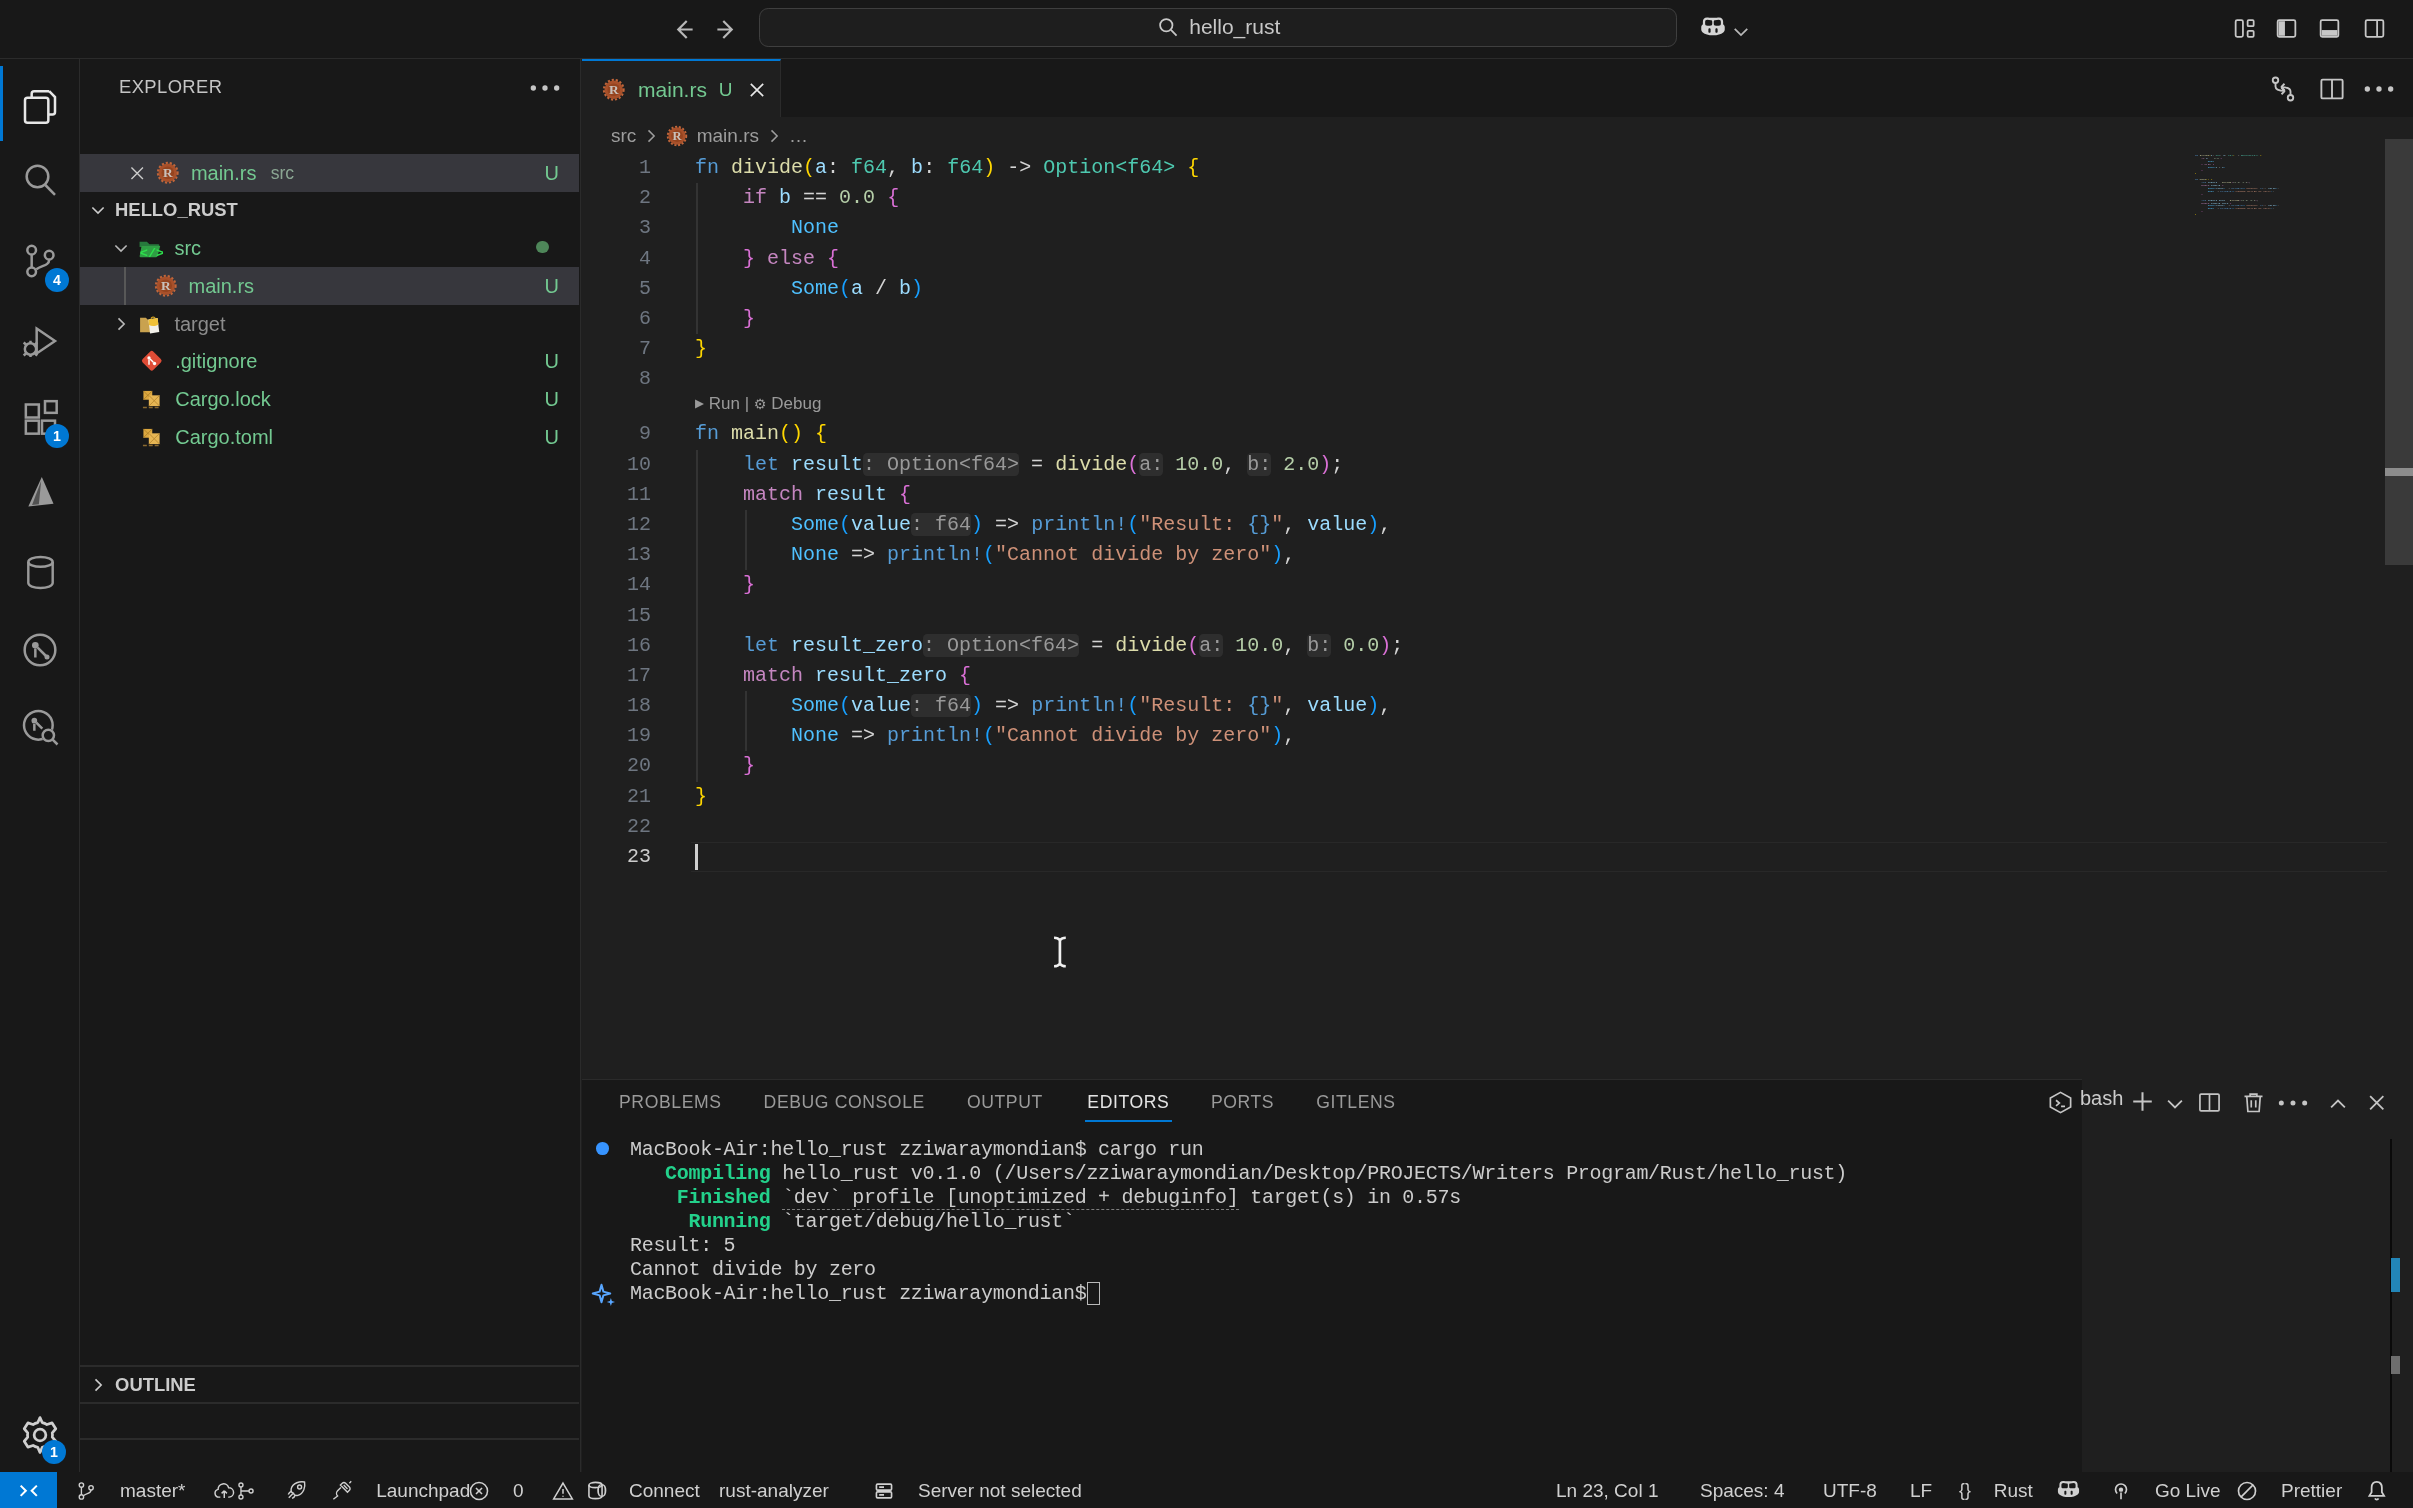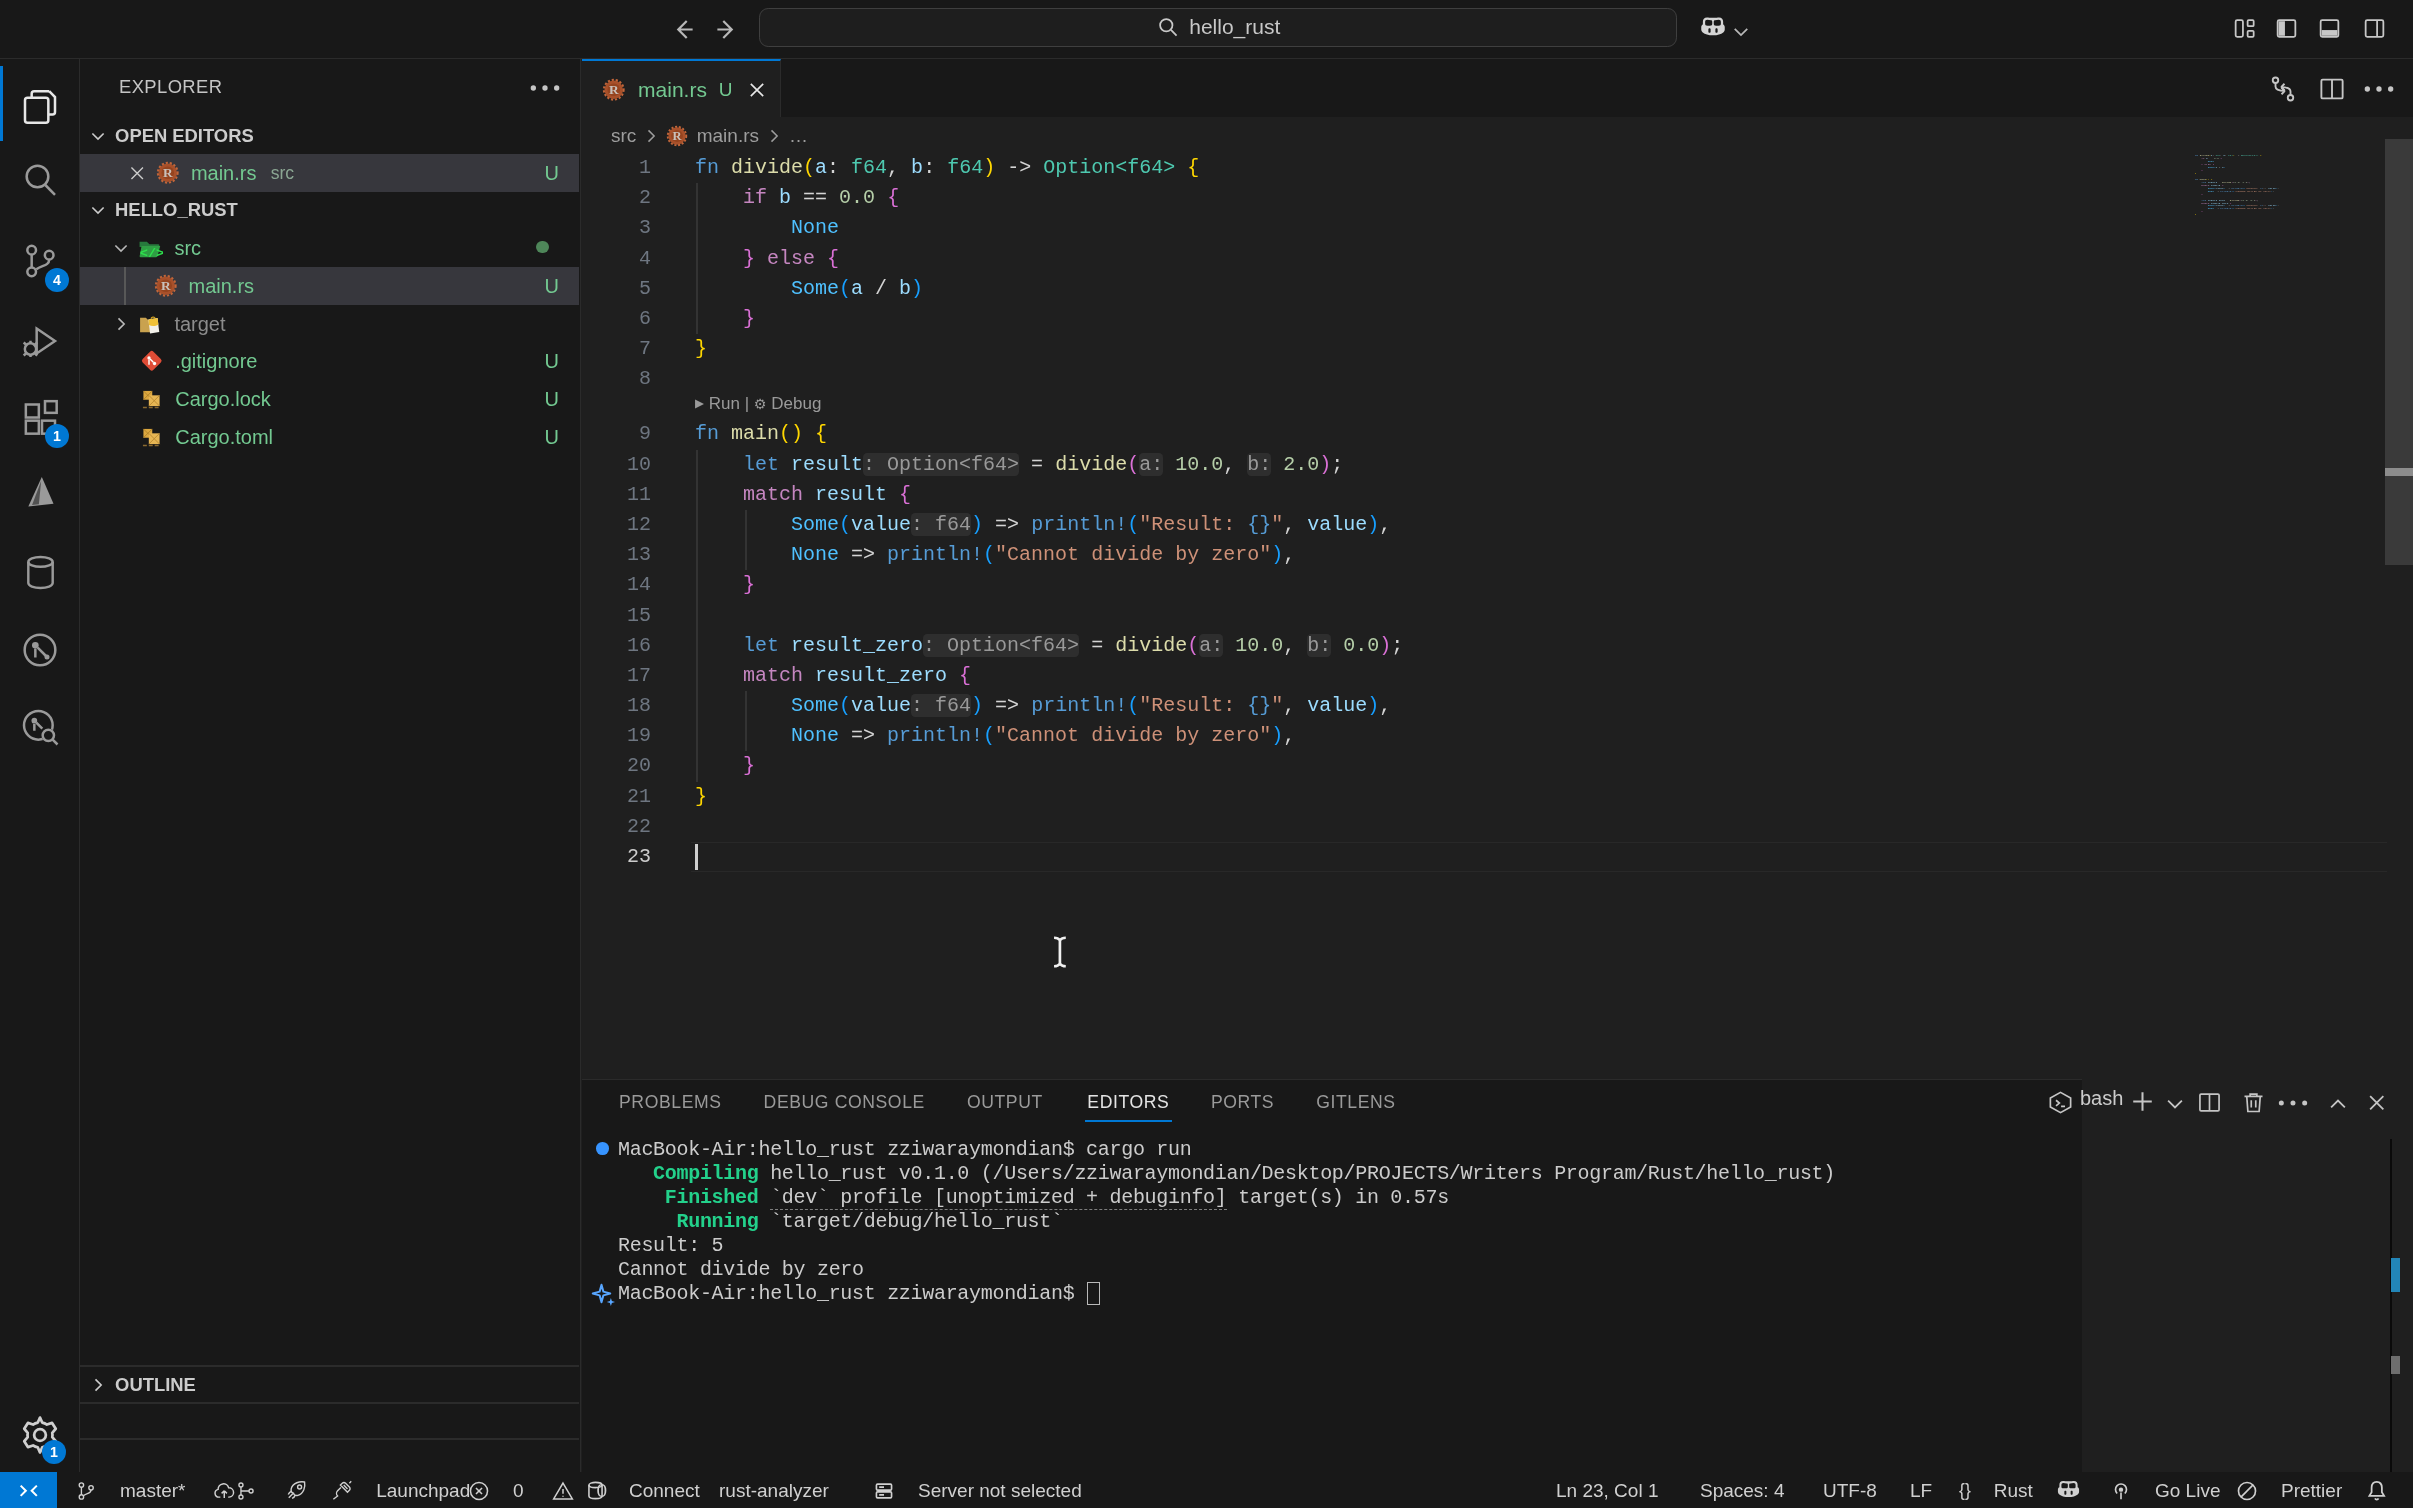--- a/index.html
+++ b/index.html
@@ -31,21 +31,21 @@
   .kw { color:#569CD6; } .ctl { color:#C586C0; } .fnm { color:#DCDCAA; } .ty { color:#4EC9B0; }
   .vr { color:#9CDCFE; } .nm { color:#B5CEA8; } .st { color:#CE9178; } .pu { color:#D4D4D4; }
   .b1 { color:#FFD700; } .b2 { color:#DA70D6; } .b3 { color:#179FFF; } .enu { color:#4FC1FF; }
   .inl { color:#999999; background:#2e2e2e; border-radius:4.2px; }
   .iguide { position:absolute; width:1.7px; background:#333333; }
   #minimap > div { white-space:pre; height:30px; }
   
   #panel { left:582px; top:1037px; width:1500px; height:435px; background:#181818; border-top:1.7px solid #2b2b2b;margin-top:42px; }
   #panel-tabs { position:absolute; left:37px; top:0; height:44px; display:flex; align-items:center; font-size:17.6px; letter-spacing:0.6px; color:#9a9a9a; }
   #panel-tabs span { margin-right:42px; }
-  .term { position:absolute; left:36px; top:58px; font:20px "Liberation Mono", monospace; line-height:24px; letter-spacing:-0.3px; white-space:pre; color:#cccccc; }
+  .term { position:absolute; left:48px; top:58px; font:20px "Liberation Mono", monospace; line-height:24px; letter-spacing:-0.3px; white-space:pre; color:#cccccc; }
   .tgrn { color:#23d18b; font-weight:bold; }
   
   #statusbar { left:0; top:1472px; width:2413px; height:37px; background:#181818; font-size:19px; color:#d0d0d0; }
   .sbi { position:absolute; top:0; height:37px; display:flex; align-items:center; gap:23px; }
 </style>
 </head>
 <body>
 <div id="titlebar" class="abs">
 
   <svg class="abs" style="left:669px;top:16px" width="27" height="27" viewBox="0 0 16 16" fill="none" stroke="#b8b8b8" stroke-width="1.3">
@@ -177,26 +177,20 @@
   </div>
 </div>
 <div id="sidebar" class="abs">
   <div class="abs" style="left:39px;top:17px;font-size:18.4px;color:#c5c5c5;letter-spacing:0.4px">EXPLORER</div>
   <svg class="abs" style="left:448px;top:24px" width="34" height="10" viewBox="0 0 40 12">
       <circle cx="6" cy="6" r="3.2" fill="#c5c5c5"></circle>
       <circle cx="20" cy="6" r="3.2" fill="#c5c5c5"></circle>
       <circle cx="34" cy="6" r="3.2" fill="#c5c5c5"></circle>
     </svg>
 
-  <div class="sechead" style="top:58px">
-    <svg style="margin:0 6.7px 0 8.4px" width="20" height="20" viewBox="0 0 16 16" fill="none" stroke="#cccccc" stroke-width="1.3">
-        <path d="M3.5 6 L8 10.5 L12.5 6"></path>
-      </svg>
-    OPEN EDITORS
-  </div>
   <div class="row selrow" style="top:95px">
     <svg style="margin-left:48px" width="18.4" height="18.4" viewBox="0 0 16 16" fill="none" stroke="#cccccc" stroke-width="1.2">
         <path d="M3 3 L13 13 M13 3 L3 13"></path>
       </svg>
     <svg style="margin-left:10px;font-size:24px" width="23.5" height="23.5" viewBox="0 0 28 28">
         <circle cx="14" cy="14" r="11" fill="#a8502a"></circle>
         <circle cx="14" cy="14" r="11.8" fill="none" stroke="#c2663a" stroke-width="2.4" stroke-dasharray="2.6 2.2"></circle>
         <circle cx="14" cy="14" r="7.5" fill="#95441f"></circle>
         <text x="14" y="19.5" text-anchor="middle" font-family="Liberation Serif" font-size="16" font-weight="bold" fill="#c9c0ba">R</text>
       </svg>

